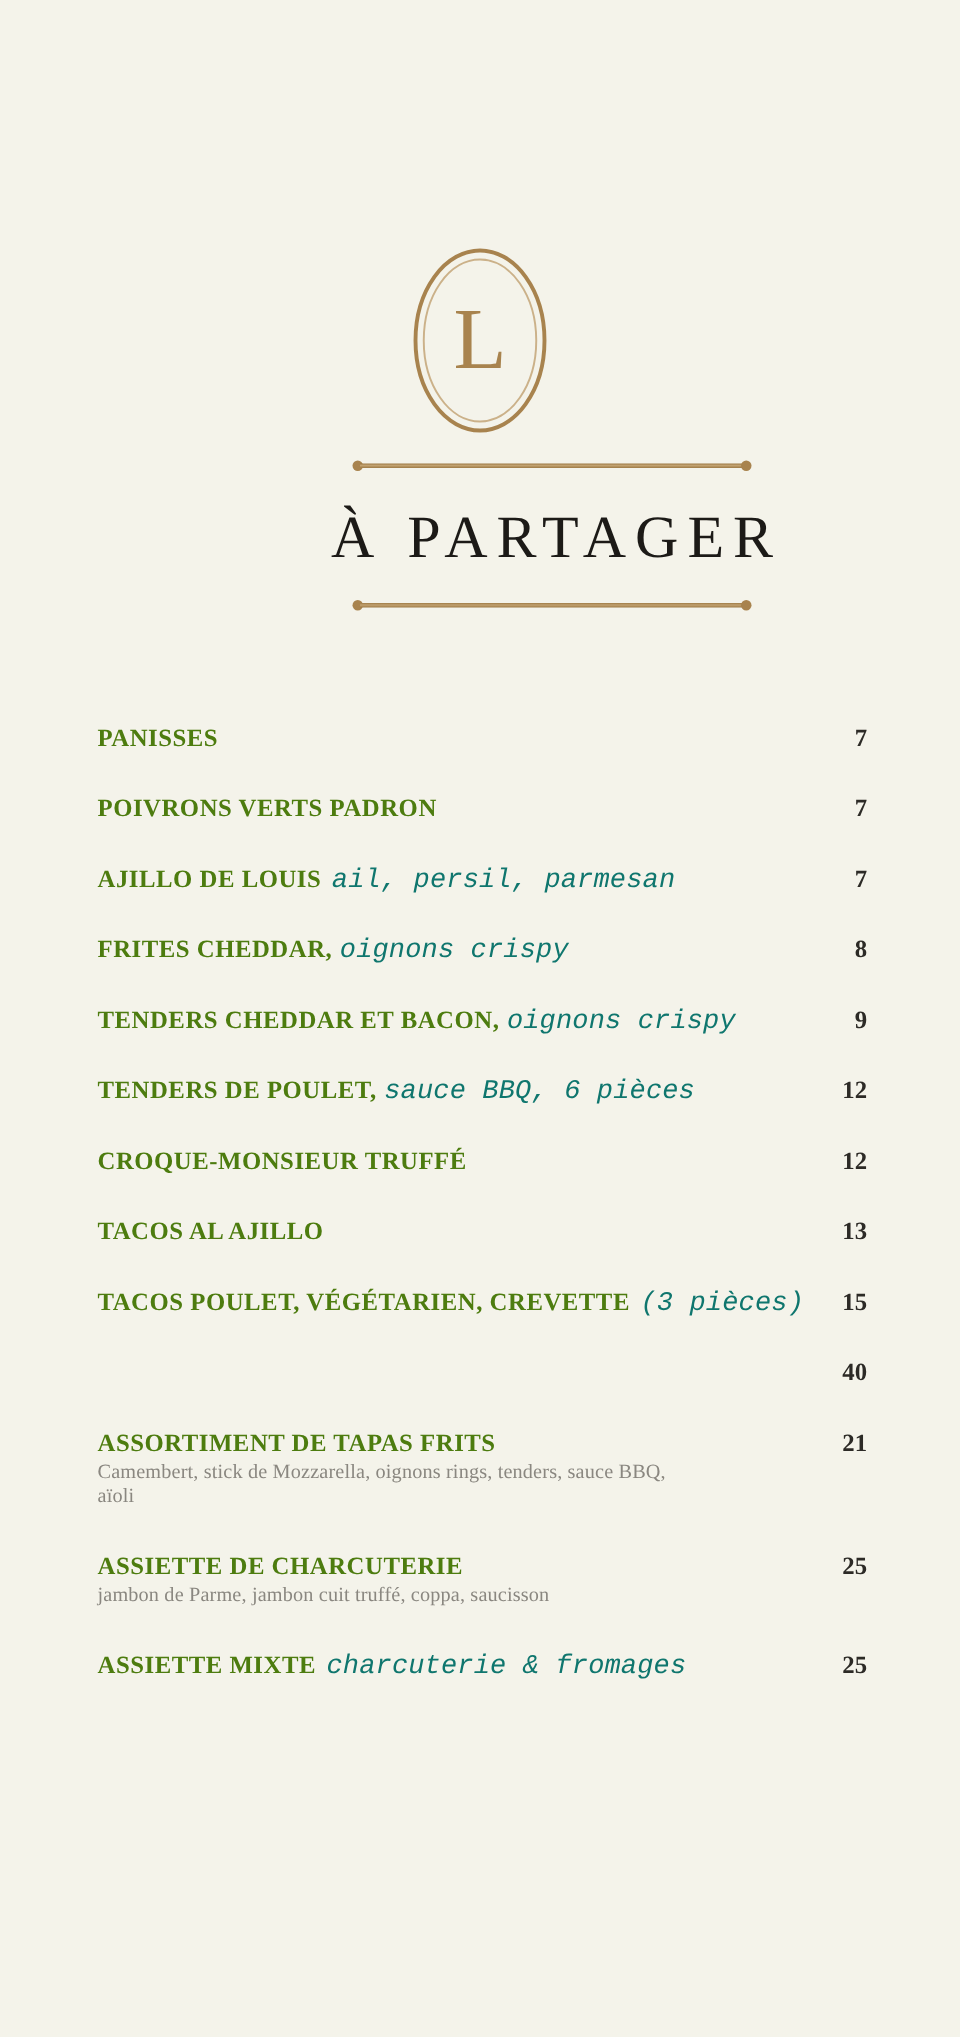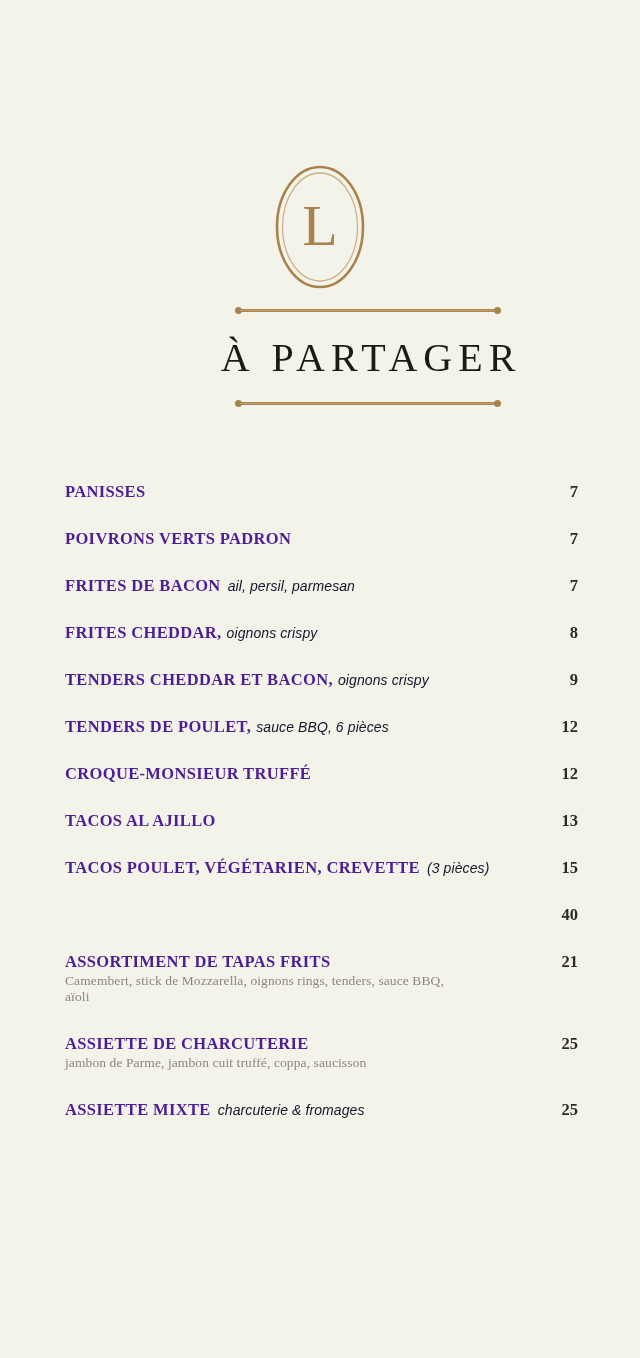--- a/index.html
+++ b/index.html
@@ -118,31 +118,31 @@
   .row-line {
     display: flex;
     align-items: baseline;
     justify-content: flex-start;
   }
   .name {
     font-family: "Liberation Serif", "DejaVu Serif", serif;
     font-weight: 700;
     font-size: 16.5px;
     line-height: 20px;
-    color: #4c1d95;
+    color: #4d7c0f;
     letter-spacing: 0.35px;
     white-space: nowrap;
   }
   .desc-inline {
-    font-family: Liberation Sans, sans-serif;
+    font-family: Liberation Mono, monospace;
     font-style: italic;
     font-weight: 400;
-    font-size: 14px;
+    font-size: 18px;
     line-height: 20px;
-    color: #0f172a;
+    color: #0f766e;
     margin-left: 7px;
     white-space: nowrap;
     letter-spacing: 0.1px;
   }
   .desc-inline.tight { margin-left: 5px; }
   .desc-block {
     font-family: "Liberation Serif", "DejaVu Serif", serif;
     font-weight: 400;
     font-size: 13.5px;
     line-height: 16px;
@@ -208,21 +208,21 @@
       <div class="row-line">
         <span class="name">POIVRONS VERTS PADRON</span>
 
       </div>
 
       <div class="price">7</div>
     </div>
 
     <div class="row">
       <div class="row-line">
-        <span class="name">FRITES DE BACON</span>
+        <span class="name">AJILLO DE LOUIS</span>
         <span class="desc-inline">ail, persil, parmesan</span>
       </div>
 
       <div class="price">7</div>
     </div>
 
     <div class="row">
       <div class="row-line">
         <span class="name">FRITES CHEDDAR,</span>
         <span class="desc-inline tight">oignons crispy</span>

